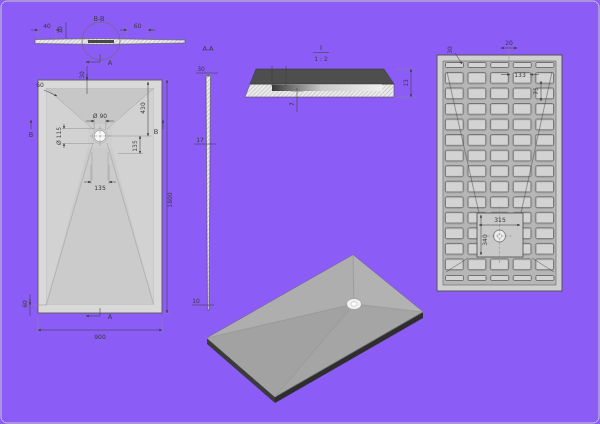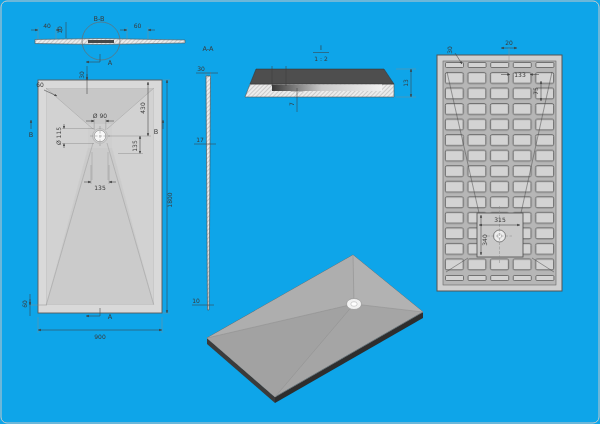--- a/index.html
+++ b/index.html
@@ -1,16 +1,16 @@
 <!DOCTYPE html>
 <html><head>
 <meta charset="utf-8">
 <style>
   html,body{margin:0;padding:0;background:#ffffff;}
-  #sheet{width:600px;height:424px;position:relative;background:#0ea5e9;overflow:hidden;}
+  #sheet{width:600px;height:424px;position:relative;background:#8b5cf6;overflow:hidden;}
   svg{display:block;}
   text{font-family:"DejaVu Sans","Liberation Sans",sans-serif;fill:#3a3a3a;}
   .dim{font-size:6px;}
   .lbl{font-size:6.5px;}
   .dimline{stroke:#3f3f3f;stroke-width:0.55;fill:none;}
   .ext{stroke:#8a8a8a;stroke-width:0.45;fill:none;}
   .cl{stroke:#8a8a8a;stroke-width:0.5;stroke-dasharray:3 1.5;fill:none;}
   .thin{stroke:#9a9a9a;stroke-width:0.5;fill:none;}
 </style>
 </head>

